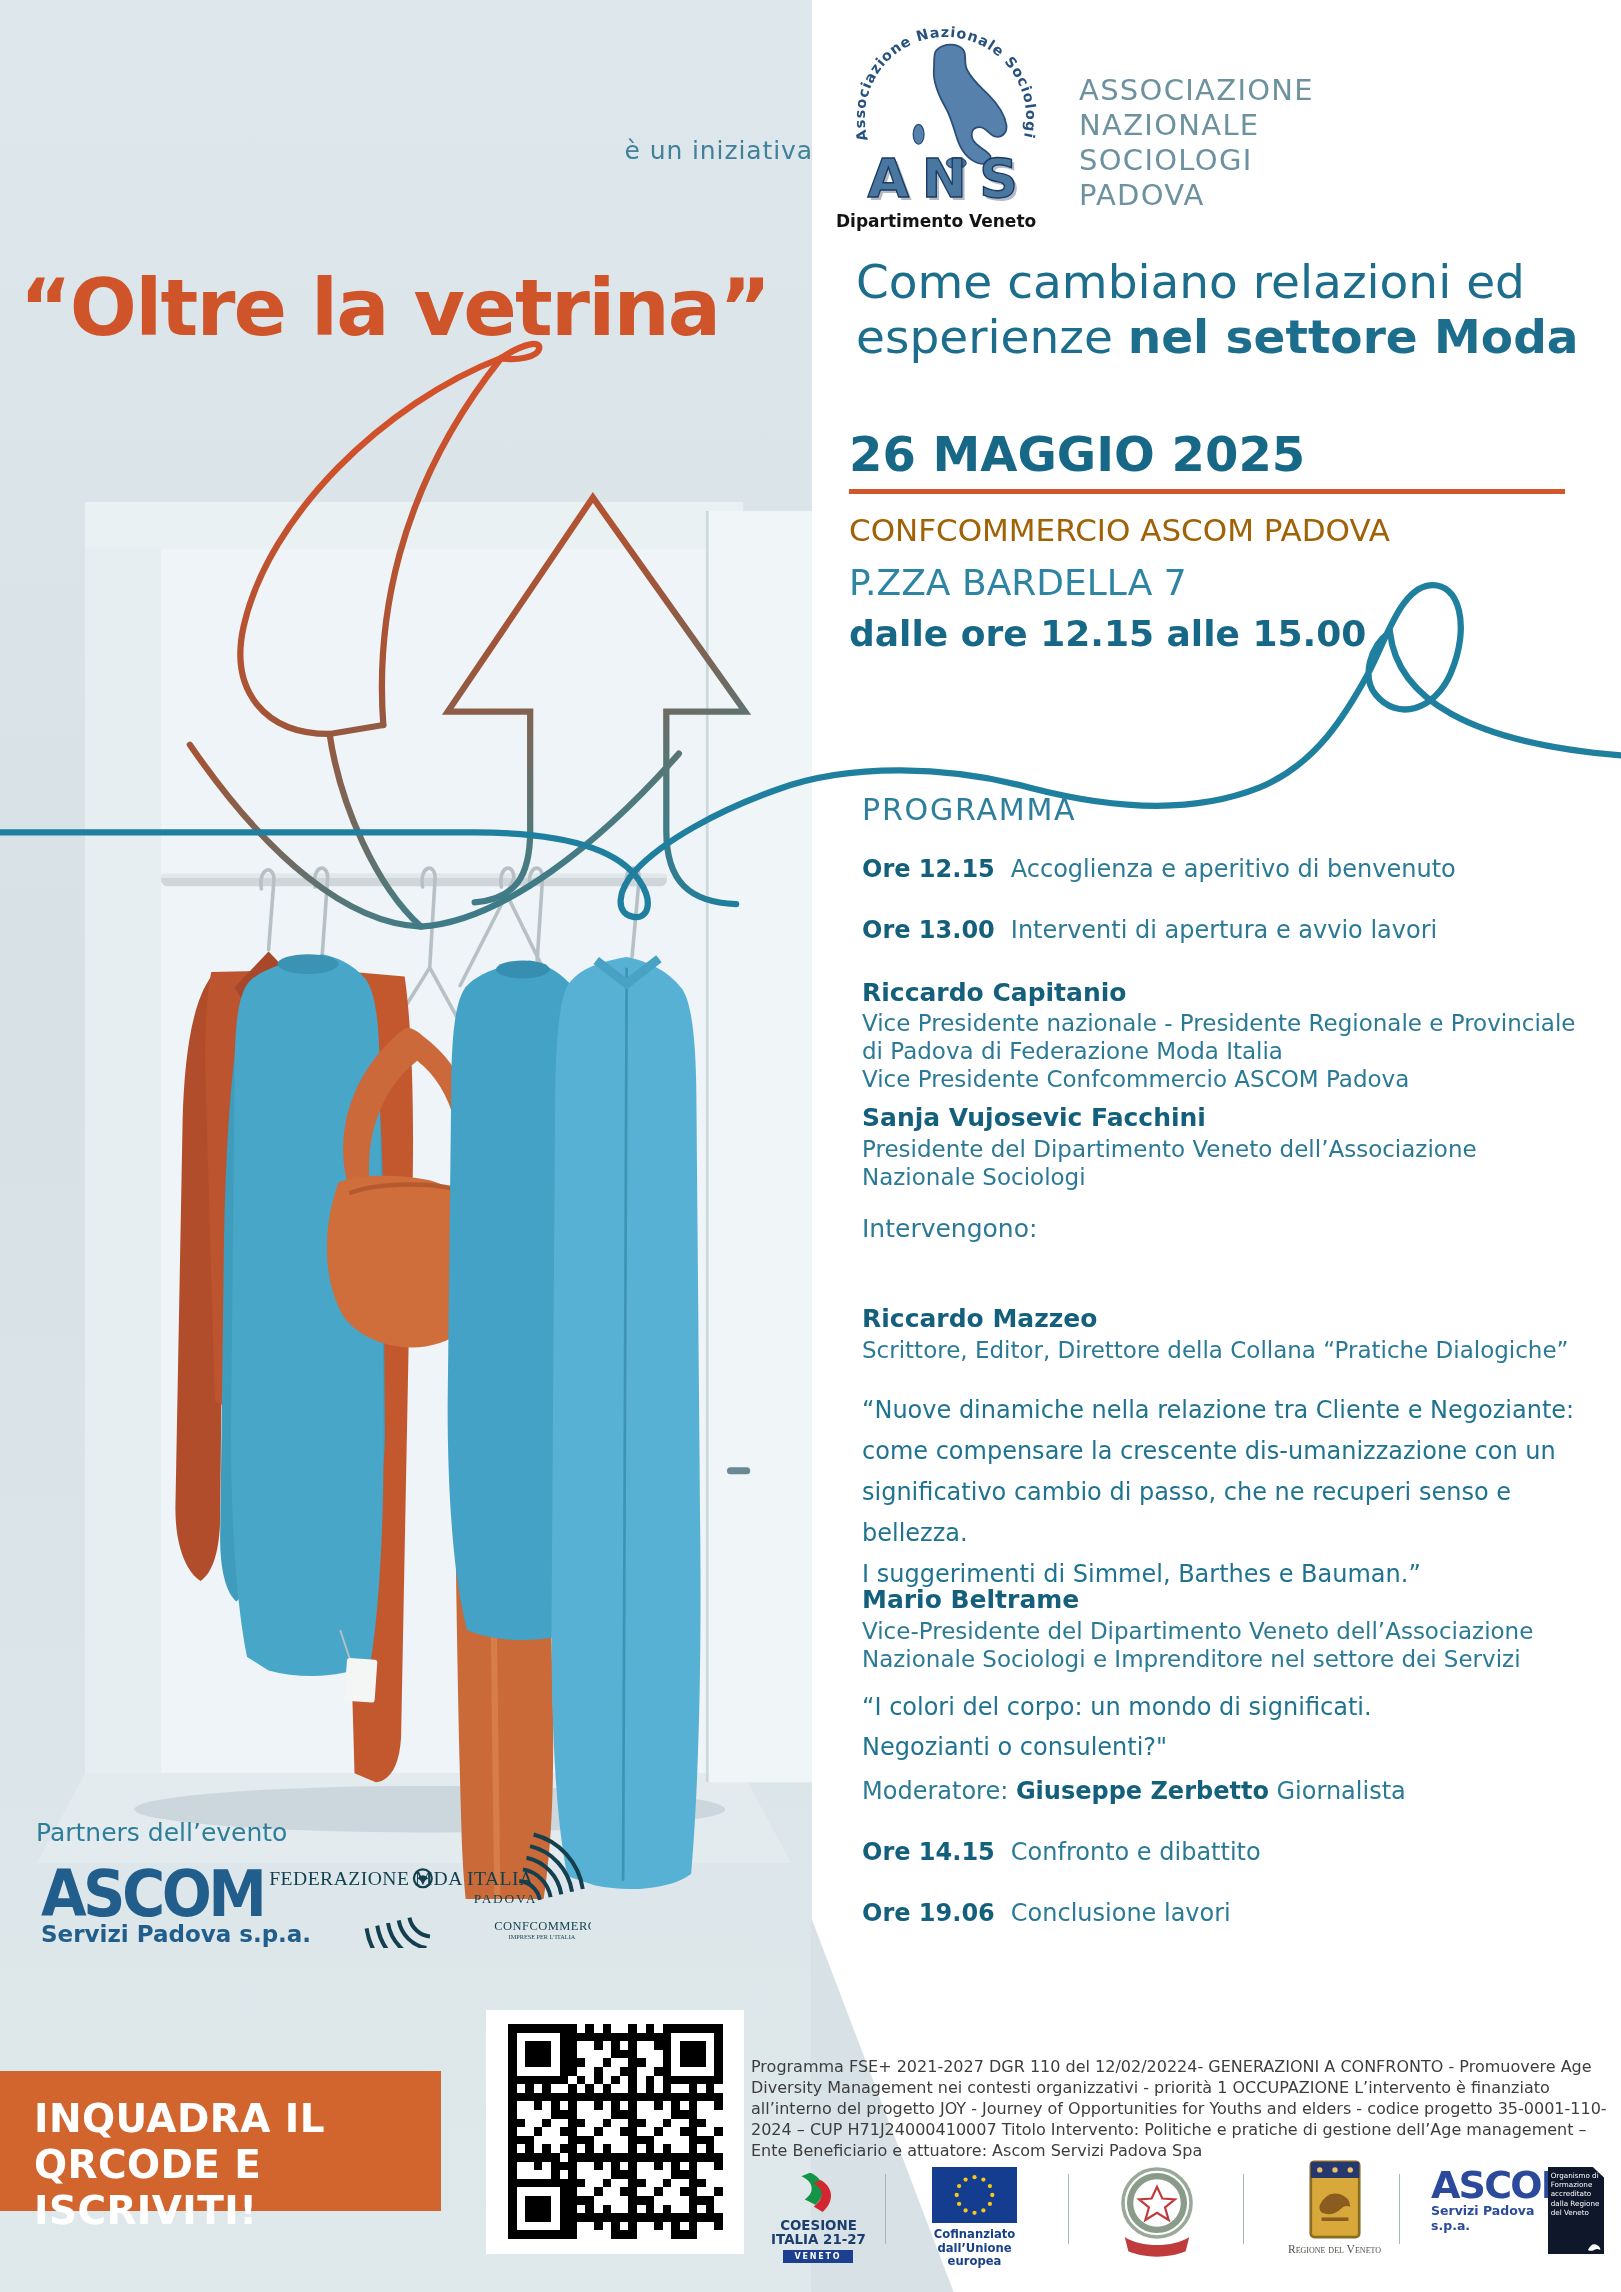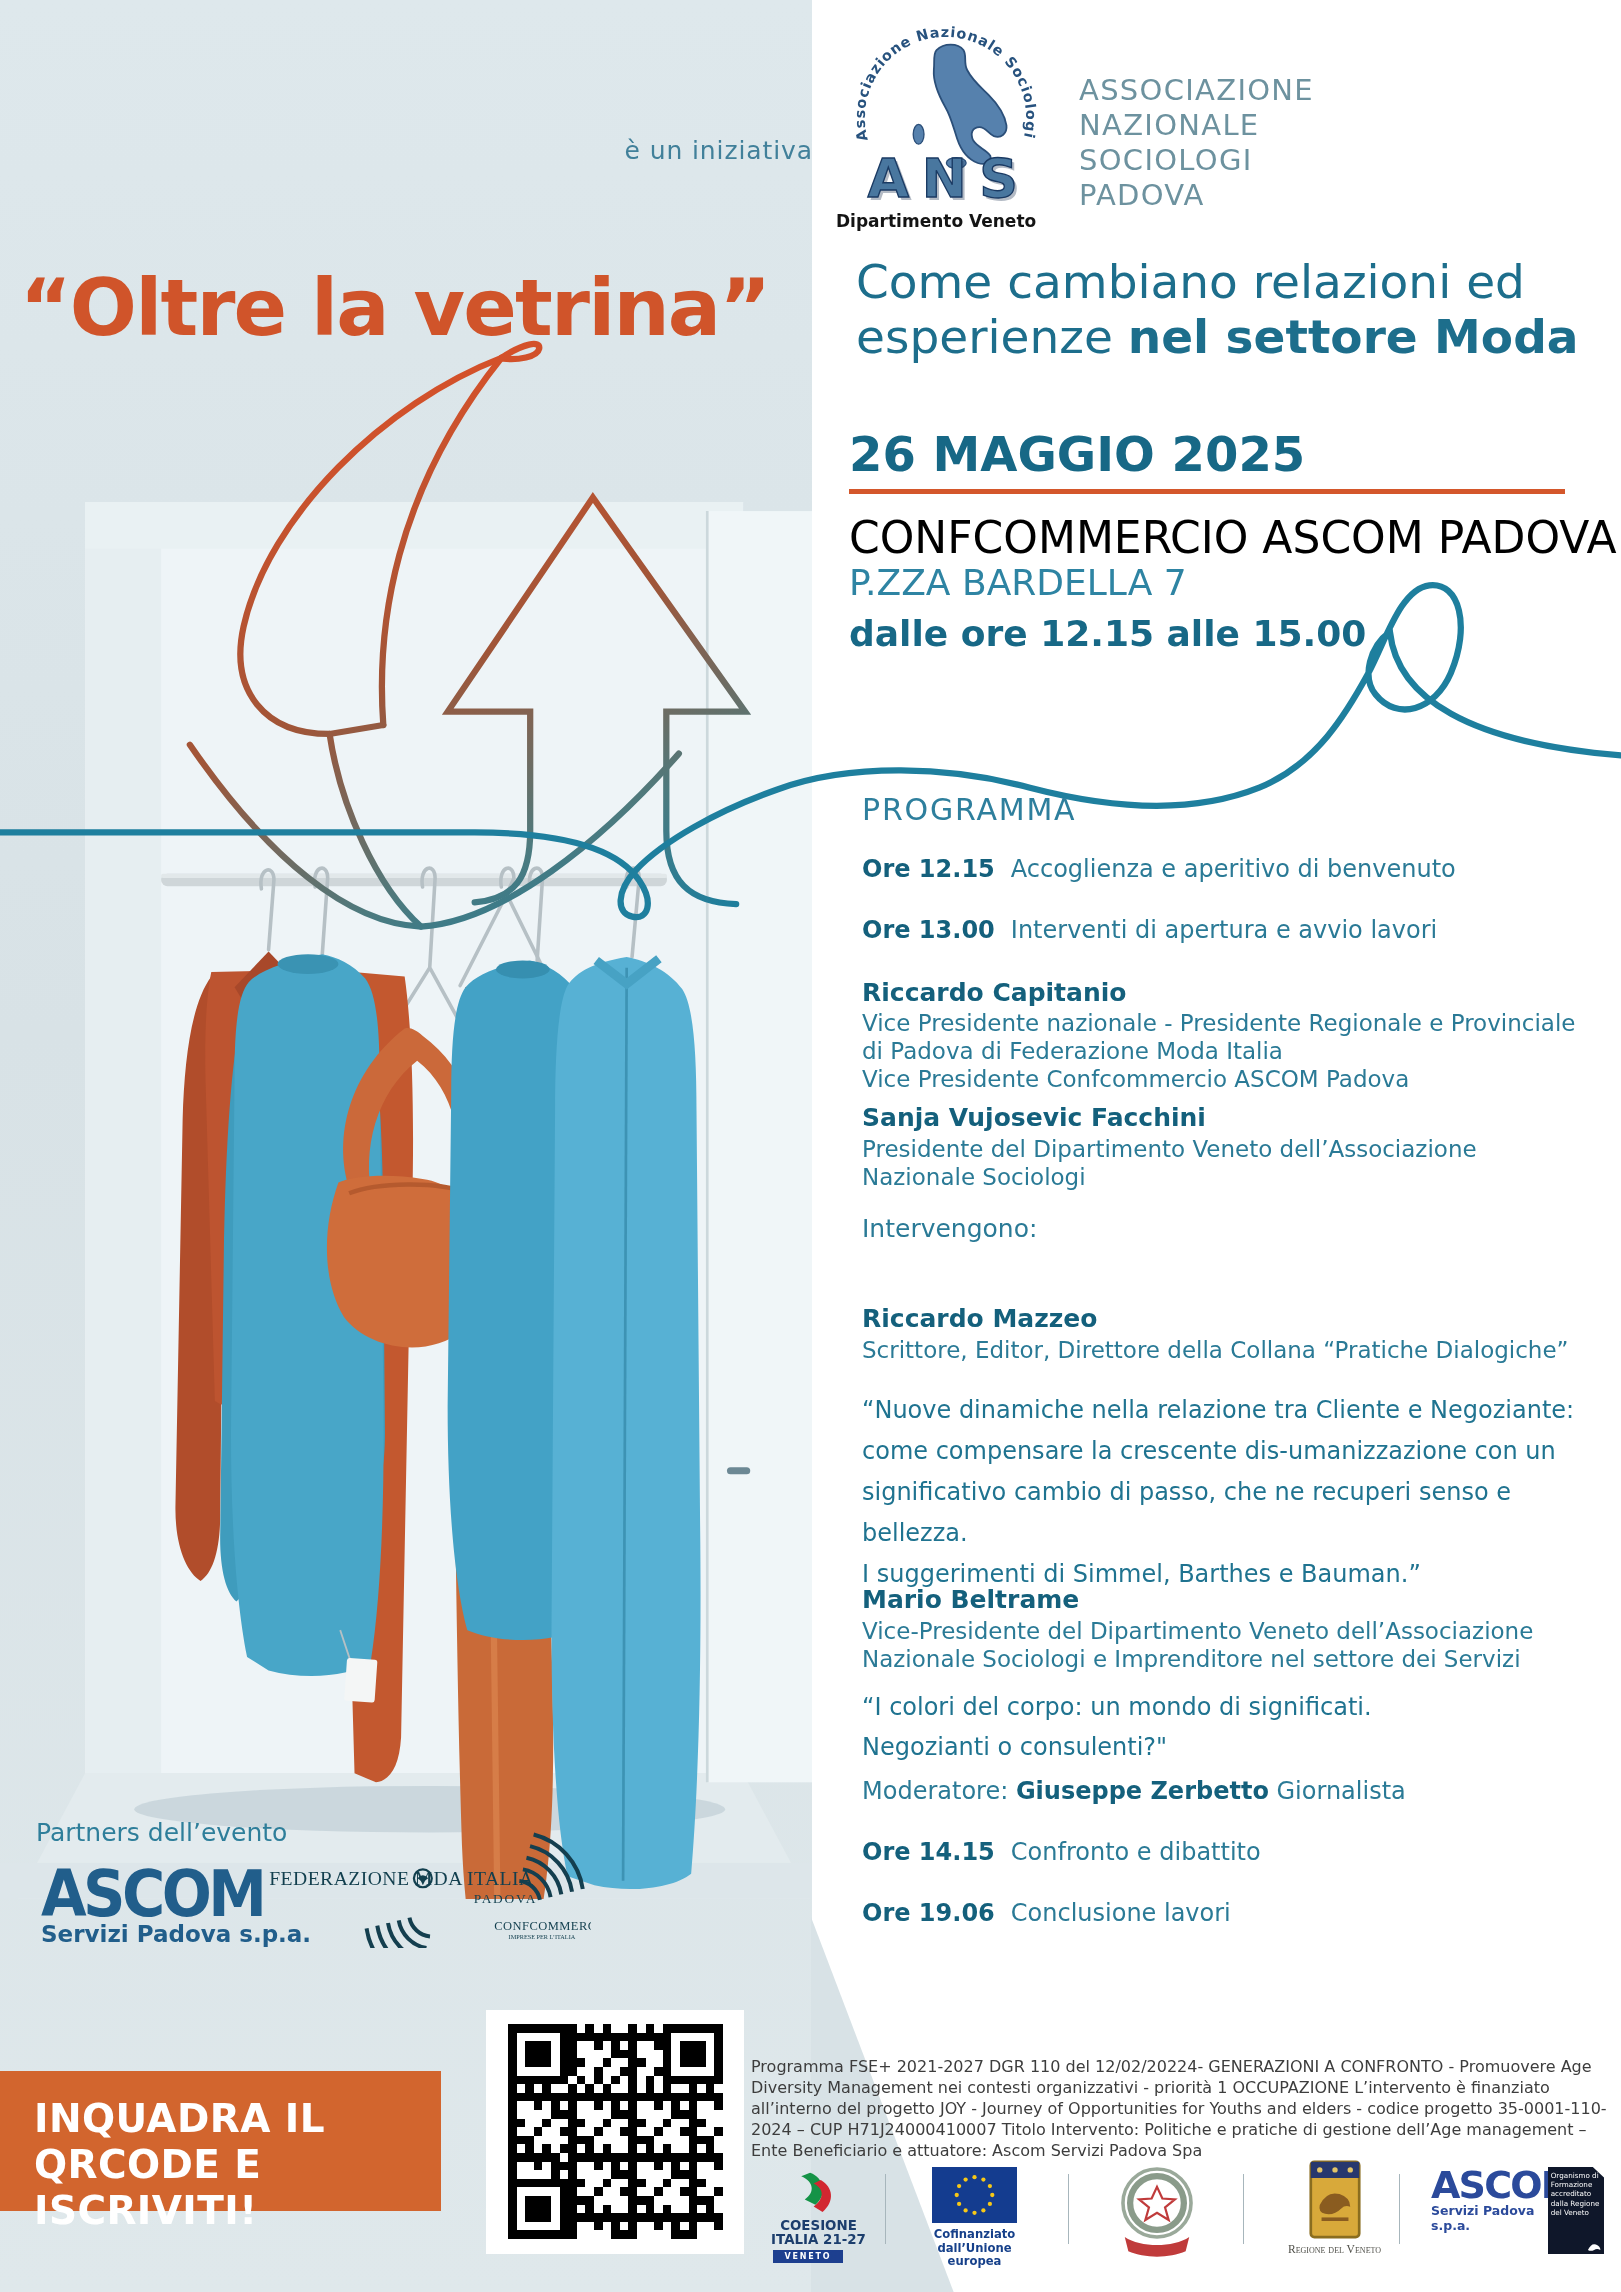--- a/index.html
+++ b/index.html
@@ -26,21 +26,21 @@
   
   #main-title{left:19.7px;top:262px;width:833px;font-size:79px;font-weight:bold;
     color:#d0542a;letter-spacing:-1.8px;}
   #subtitle{left:856px;top:254px;width:752px;font-size:47px;line-height:1.17;
     color:#1d6e8c;}
   #subtitle b{font-weight:bold;}
 
   
   #event-date{left:849px;top:426px;font-size:48px;font-weight:bold;color:#176886;}
   #event-rule{left:849px;top:489px;width:716px;height:5.4px;background:#d4572b;}
-  #venue1{left:849px;top:512px;font-size:44px;color:#000000;}
+  #venue1{left:849px;top:512px;font-size:31px;color:#a16207;}
   #venue2{left:849px;top:562px;font-size:36px;color:#2e84a3;}
   #event-time{left:849px;top:613px;font-size:36px;font-weight:bold;color:#176886;}
 
   
   .prog{left:862px;width:759px;color:#2a7a96;}
   #prog-heading{top:792px;font-size:30px;letter-spacing:1.8px;color:#2e7f9d;}
   .prog-item{font-size:24px;}
   .prog-item .t{font-weight:bold;color:#14607c;margin-right:16px;}
   #item1{top:855px;} #item2{top:916px;}
   .sp-name{font-size:25px;font-weight:bold;color:#14607c;}
@@ -634,21 +634,21 @@
 
 <div class="abs" id="fine-print">Programma FSE+ 2021-2027  DGR 110 del 12/02/20224- GENERAZIONI A CONFRONTO - Promuovere Age Diversity Management nei contesti organizzativi - priorità 1 OCCUPAZIONE L’intervento è finanziato all’interno del progetto JOY  - Journey of Opportunities for Youths and elders - codice progetto 35-0001-110-2024 – CUP H71J24000410007 Titolo Intervento: Politiche e pratiche di gestione dell’Age management – Ente Beneficiario e attuatore: Ascom Servizi Padova Spa</div>
 
 <div class="abs" id="coesione">
   <svg width="50" height="48" viewBox="0 0 56 54" style="margin:0 auto;">
     <path d="M 18,2 C 34,8 38,26 24,38 L 12,32 C 24,24 22,12 8,6 Z" fill="#159347"></path>
     <path d="M 30,10 C 44,18 46,34 32,46 L 22,40 C 34,31 34,20 22,14 Z" fill="#d22730"></path>
   </svg>
   <div class="l1" style="text-align:center;">COESIONE</div>
   <div class="l1" style="text-align:center;">ITALIA 21-27</div>
-  <div class="badge" style="margin-left:15px;">VENETO</div>
+  <div class="badge" style="margin-left:25px;">VENETO</div>
 </div>
 <div class="abs divider" style="left:885px;"></div>
 
 <div class="abs" id="eu-logo">
   <div id="eu-flag">
     <svg id="eu-stars" width="85" height="56" viewBox="0 0 95 63">
         <circle cx="47.5" cy="11.5" r="2.4" fill="#f7c817"></circle>
         <circle cx="57.5" cy="14.179491924311225" r="2.4" fill="#f7c817"></circle>
         <circle cx="64.82050807568876" cy="21.5" r="2.4" fill="#f7c817"></circle>
         <circle cx="67.5" cy="31.5" r="2.4" fill="#f7c817"></circle>

